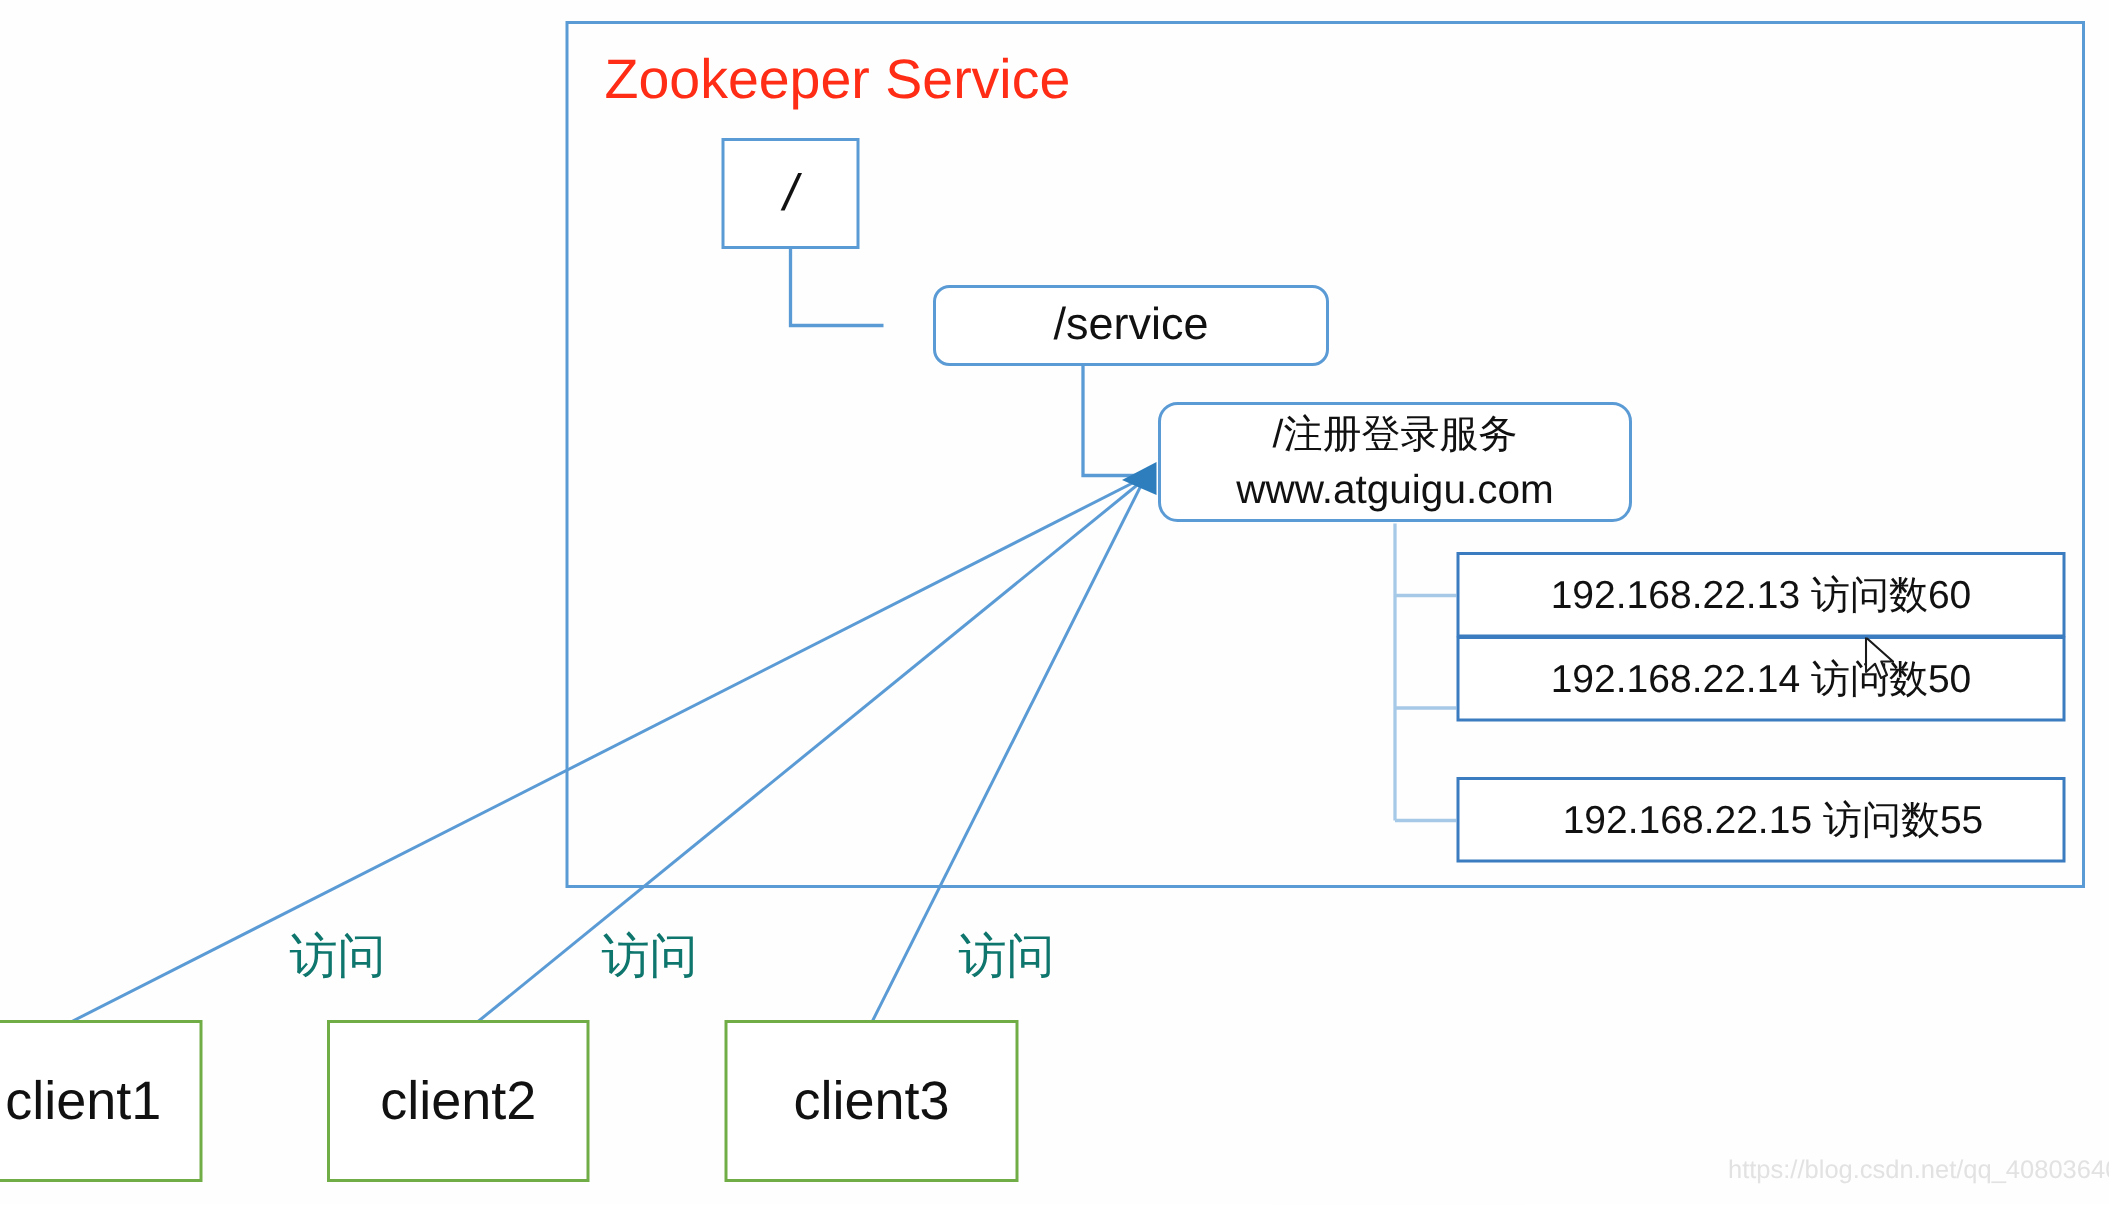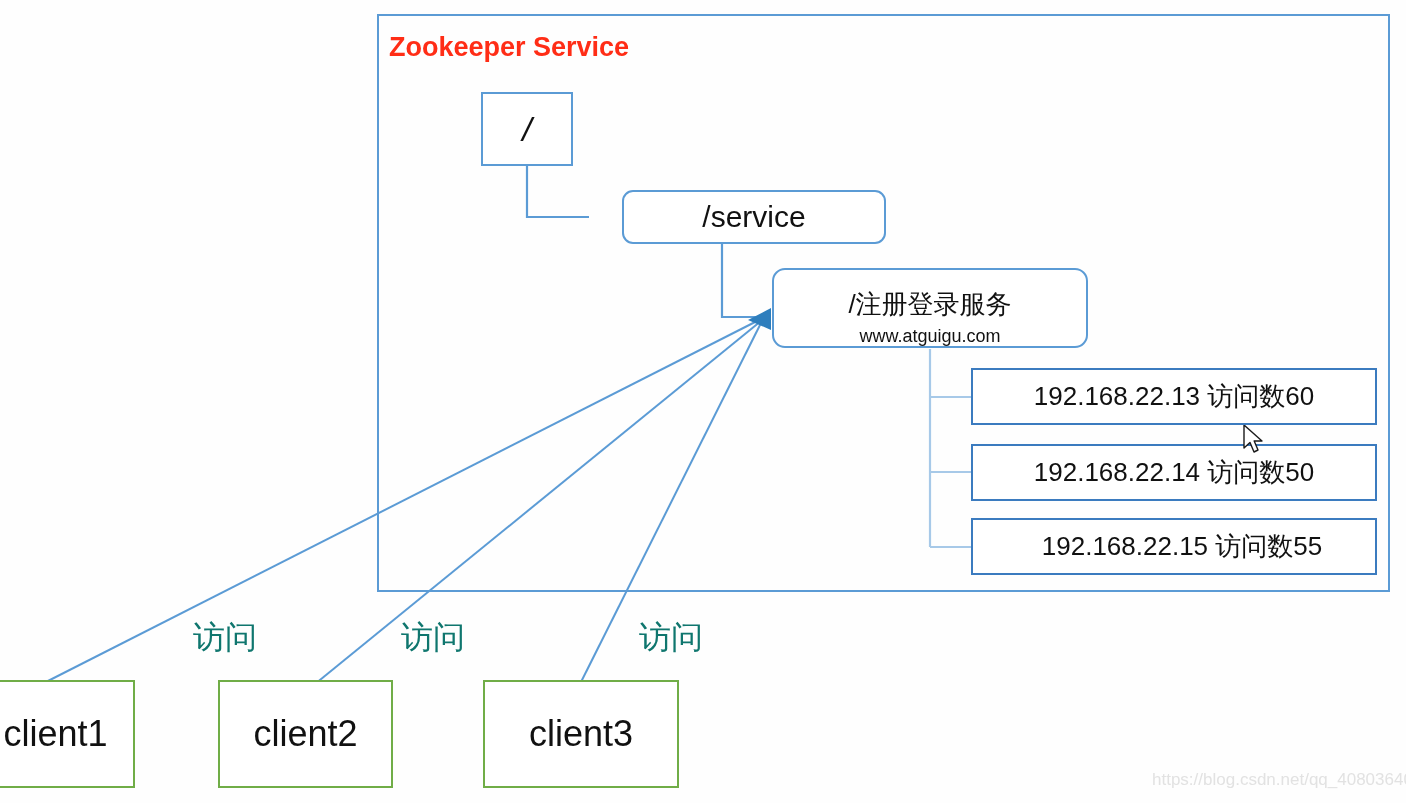--- a/index.html
+++ b/index.html
@@ -24,24 +24,24 @@
     left: 377px;
     top: 14px;
     width: 1013px;
     height: 578px;
     border: 2px solid #5b9bd5;
     box-sizing: border-box;
     background: transparent;
   }
   .zk-title {
     position: absolute;
-    left: 389px;
+    left: 403px;
     top: 32px;
-    font-size: 27px;
-    font-weight: bold;
+    font-size: 37px;
+    font-weight: normal;
     color: #ff2d16;
     letter-spacing: 0px;
     white-space: nowrap;
   }
 
   
   .node {
     position: absolute;
     box-sizing: border-box;
     border: 2px solid #5b9bd5;
@@ -72,34 +72,34 @@
     margin-left: 32px;
   }
   .node-leaf-service {
     left: 772px;
     top: 268px;
     width: 316px;
     height: 80px;
     border-radius: 13px;
     font-size: 26px;
     flex-direction: column;
-    justify-content: flex-end;
+    justify-content: center;
   }
   .node-leaf-service .ln1 { font-size: 26px; }
-  .node-leaf-service .ln2 { font-size: 18px; margin-top: 7px; }
+  .node-leaf-service .ln2 { font-size: 27px; margin-top: 7px; }
 
   .node-ip {
     left: 971px;
     width: 406px;
     height: 57px;
     font-size: 26px;
     border: 2px solid #3b7bbf;
   }
   .ip-0 { top: 368px; }
-  .ip-1 { top: 444px; }
+  .ip-1 { top: 424px; }
   .ip-2 { top: 518px; padding-left: 16px; }
 
   
   .node-client {
     border: 2px solid #70ad47;
     font-size: 36px;
     height: 108px;
   }
   .client-0 { left: -24px;  top: 680px; width: 159px; }
   .client-1 { left: 218px;  top: 680px; width: 175px; }

